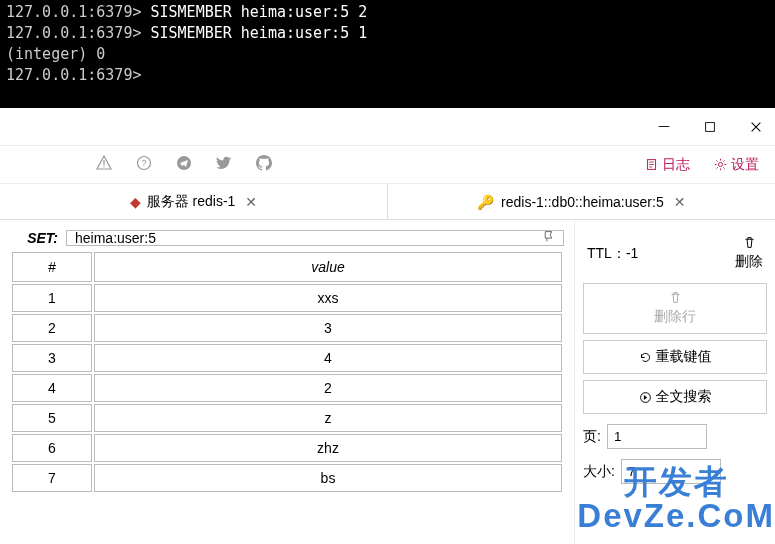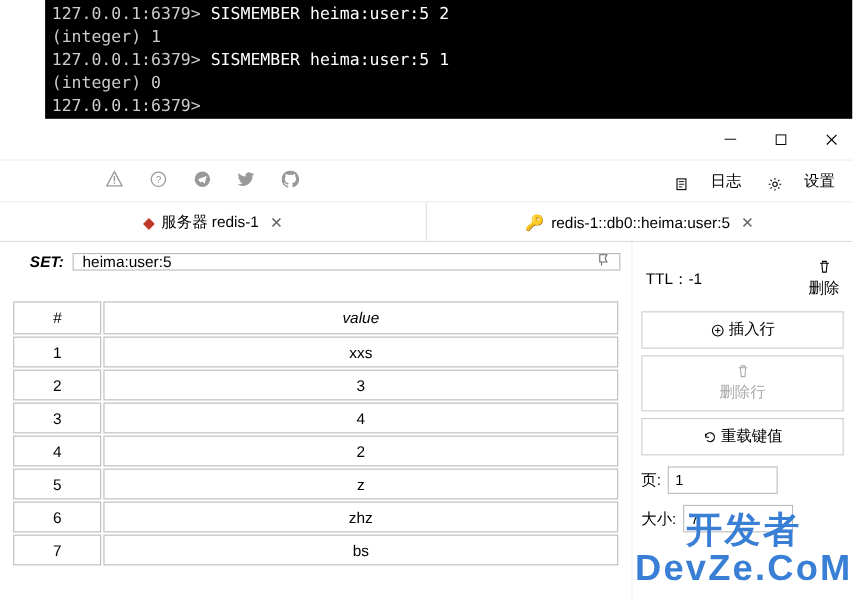--- a/index.html
+++ b/index.html
@@ -1,43 +1,43 @@
 <!DOCTYPE html>
 <html><head>
 <meta charset="utf-8">
 <style>
 * { box-sizing: border-box; margin: 0; padding: 0; }
 body { font-family: "Microsoft YaHei", Arial, sans-serif; font-size: 14px; width: 775px; height: 544px; overflow: hidden; background: #fff; }
 
-.terminal { background: #000; color: #ccc; padding: 2px 6px; font-family: Consolas, monospace; font-size: 15px; line-height: 1.4; height: 108px; margin-left: 41px; }
+.terminal { background: #000; color: #ccc; padding: 2px 6px; font-family: Consolas, monospace; font-size: 15px; line-height: 1.4; height: 108px; }
 .terminal .prompt { color: #ccc; }
 .terminal .cmd { color: #fff; }
 
 .titlebar { height: 38px; display: flex; align-items: center; justify-content: flex-end; border-bottom: 1px solid #eee; padding-right: 12px; gap: 32px; }
 .winbtn { width: 14px; height: 14px; display: inline-flex; align-items: center; justify-content: center; }
 
 .iconbar { height: 38px; display: flex; align-items: center; padding: 0 16px; border-bottom: 1px solid #eee; }
 .iconbar .left-icons { display: flex; gap: 24px; margin-left: 80px; }
 .iconbar .spacer { flex: 1; }
 .iconbar .right-btns { display: flex; gap: 24px; align-items: center; }
-.iconbar .tb-btn { display: flex; align-items: flex-end; gap: 20px; color: #000000; cursor: pointer; font-size: 14px; }
+.iconbar .tb-btn { display: flex; align-items: center; gap: 4px; color: #be185d; cursor: pointer; font-size: 14px; }
 .icon-gray { color: #999; }
 
 .tabstrip { height: 36px; display: flex; border-bottom: 1px solid #ddd; }
 .tab { flex: 1; display: flex; align-items: center; justify-content: center; gap: 6px; border-right: 1px solid #ddd; position: relative; cursor: pointer; }
 .tab:last-child { border-right: none; }
 .tab-close { margin-left: 4px; font-size: 14px; color: #666; }
 .red-diamond { color: #c0392b; }
 .key-icon { color: #e6a817; }
 
 .content { display: flex; height: calc(544px - 108px - 38px - 38px - 36px); }
 .left-pane { flex: 1; padding: 10px; border-right: 1px solid #eee; }
 .right-pane { width: 200px; padding: 10px 8px; display: flex; flex-direction: column; gap: 4px; position: relative; }
 
-.keyrow { display: flex; align-items: center; gap: 8px; margin-bottom: 26px; }
+.keyrow { display: flex; align-items: center; gap: 8px; margin-bottom: 4px; }
 .set-label { font-weight: bold; font-style: italic; width: 48px; text-align: right; }
 .keybox { flex: 1; height: 16px; border: 1px solid #bbb; padding: 0 8px; display: flex; align-items: center; justify-content: space-between; }
 .pin-icon { color: #666; }
 
 .data-table { width: 100%; border-collapse: separate; border-spacing: 2px; }
 .data-table th { border: 1px solid #bbb; padding: 6px 0; font-weight: normal; text-align: center; font-style: italic; background: #fff; }
 .data-table th:first-child { width: 80px; }
 .data-table td { border: 1px solid #bbb; padding: 5px 0; text-align: center; background: #fff; }
 
 .ttl-box { display: flex; align-items: center; gap: 12px; padding: 6px 4px; }
@@ -51,21 +51,20 @@
 .watermark { position: absolute; bottom: 10px; right: 0; font-size: 33px; font-weight: bold; color: #3a7fd6; letter-spacing: 2px; pointer-events: none; line-height: 1.05; text-align: center; }
 
 .svg-icon { width: 16px; height: 16px; fill: currentColor; }
 .svg-icon-sm { width: 13px; height: 13px; fill: currentColor; }
 </style>
 </head>
 <body>
 
 <div class="terminal">
   <div><span class="prompt">127.0.0.1:6379&gt;</span><span class="cmd"> SISMEMBER heima:user:5 2</span></div>
-  <div><span class="prompt">(integer) 1</span></div>
   <div><span class="prompt">127.0.0.1:6379&gt;</span><span class="cmd"> SISMEMBER heima:user:5 1</span></div>
   <div><span class="prompt">(integer) 0</span></div>
   <div><span class="prompt">127.0.0.1:6379&gt;</span></div>
 </div>
 
 <div class="titlebar">
   <span class="winbtn">
       <svg class="svg-icon" viewBox="0 0 16 16">
         <rect x="2" y="7" width="12" height="1"></rect>
       </svg>
@@ -193,38 +192,38 @@
     <div class="ttl-box">
       <span><span>TTL：</span><span>-1</span></span>
       <span style="flex:1"></span>
       <span class="del-btn">
           <svg class="svg-icon-sm" viewBox="0 0 16 16">
             <path d="M3 4h10M6 4V2h4v2M5 4l1 10h4l1-10" fill="none" stroke="currentColor" stroke-width="1.2"></path>
           </svg>
           <span>删除</span>
         </span>
     </div>
+    <div class="action-btn disabled">
+        <svg class="svg-icon-sm" viewBox="0 0 16 16">
+          <path d="M3 4h10M6 4V2h4v2M5 4l1 10h4l1-10" fill="none" stroke="currentColor" stroke-width="1.2"></path>
+        </svg>
+        <span>删除行</span>
+      </div>
     <div class="action-btn">
         <svg class="svg-icon-sm" viewBox="0 0 16 16">
+          <path d="M3 8a5 5 0 1 1 1.5 3.5M3 8V4M3 8h4" fill="none" stroke="currentColor" stroke-width="1.2"></path>
+        </svg>
+        <span>重载键值</span>
+      </div>
+    <div class="action-btn">
+        <svg class="svg-icon-sm" viewBox="0 0 16 16">
           <circle cx="8" cy="8" r="6" fill="none" stroke="currentColor" stroke-width="1.2"></circle>
-          <path d="M8 5v6M5 8h6" stroke="currentColor" stroke-width="1.2"></path>
-        </svg>
-        <span>插入行</span>
-      </div>
-    <div class="action-btn disabled">
-        <svg class="svg-icon-sm" viewBox="0 0 16 16">
-          <path d="M3 4h10M6 4V2h4v2M5 4l1 10h4l1-10" fill="none" stroke="currentColor" stroke-width="1.2"></path>
-        </svg>
-        <span>删除行</span>
-      </div>
-    <div class="action-btn">
-        <svg class="svg-icon-sm" viewBox="0 0 16 16">
-          <path d="M3 8a5 5 0 1 1 1.5 3.5M3 8V4M3 8h4" fill="none" stroke="currentColor" stroke-width="1.2"></path>
-        </svg>
-        <span>重载键值</span>
+          <path d="M6 5l4 3-4 3V5z" fill="currentColor"></path>
+        </svg>
+        <span>全文搜索</span>
       </div>
     <div class="page-row">
       <span>页:</span>
       <input class="page-input" value="1" style="">
     </div>
     <div class="page-row">
       <span>大小:</span>
       <input class="page-input" value="7" style="">
     </div>
     <div class="watermark" style="white-space:pre;">开发者

